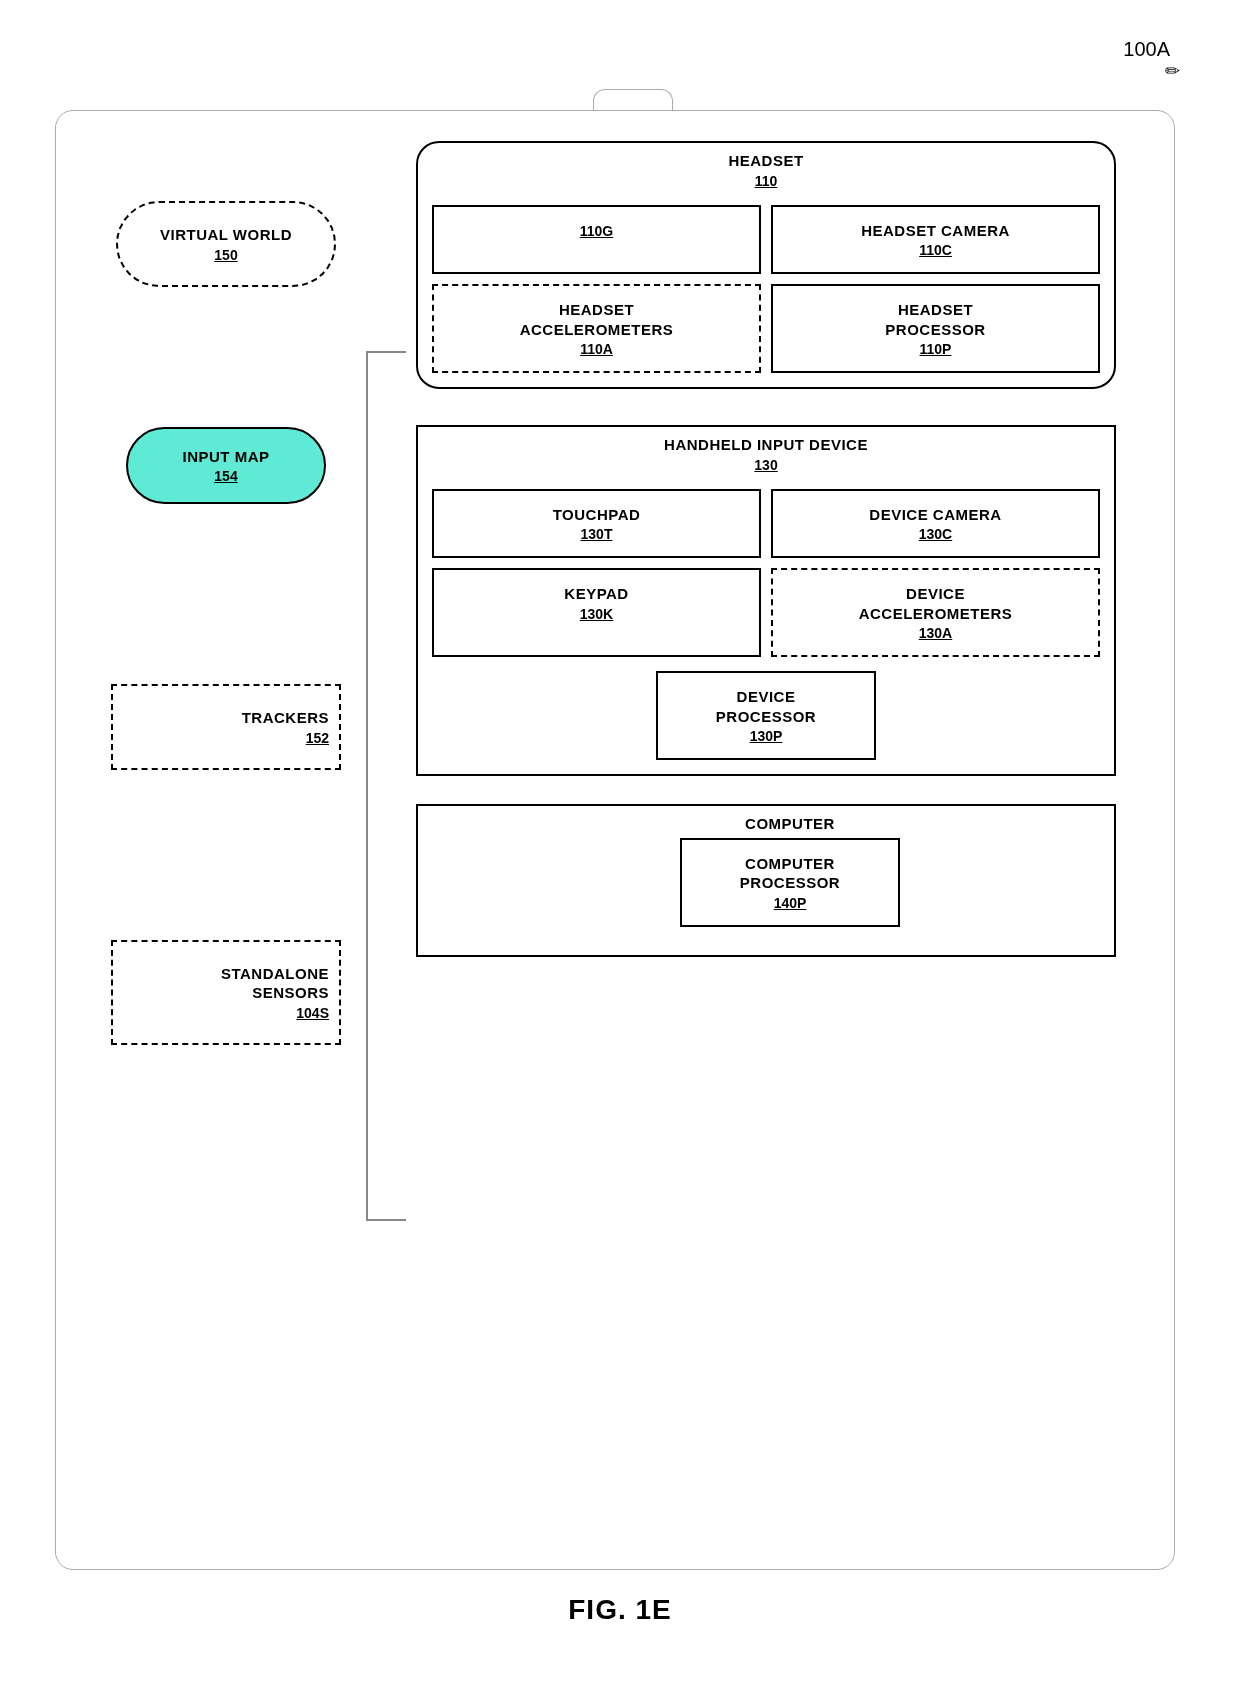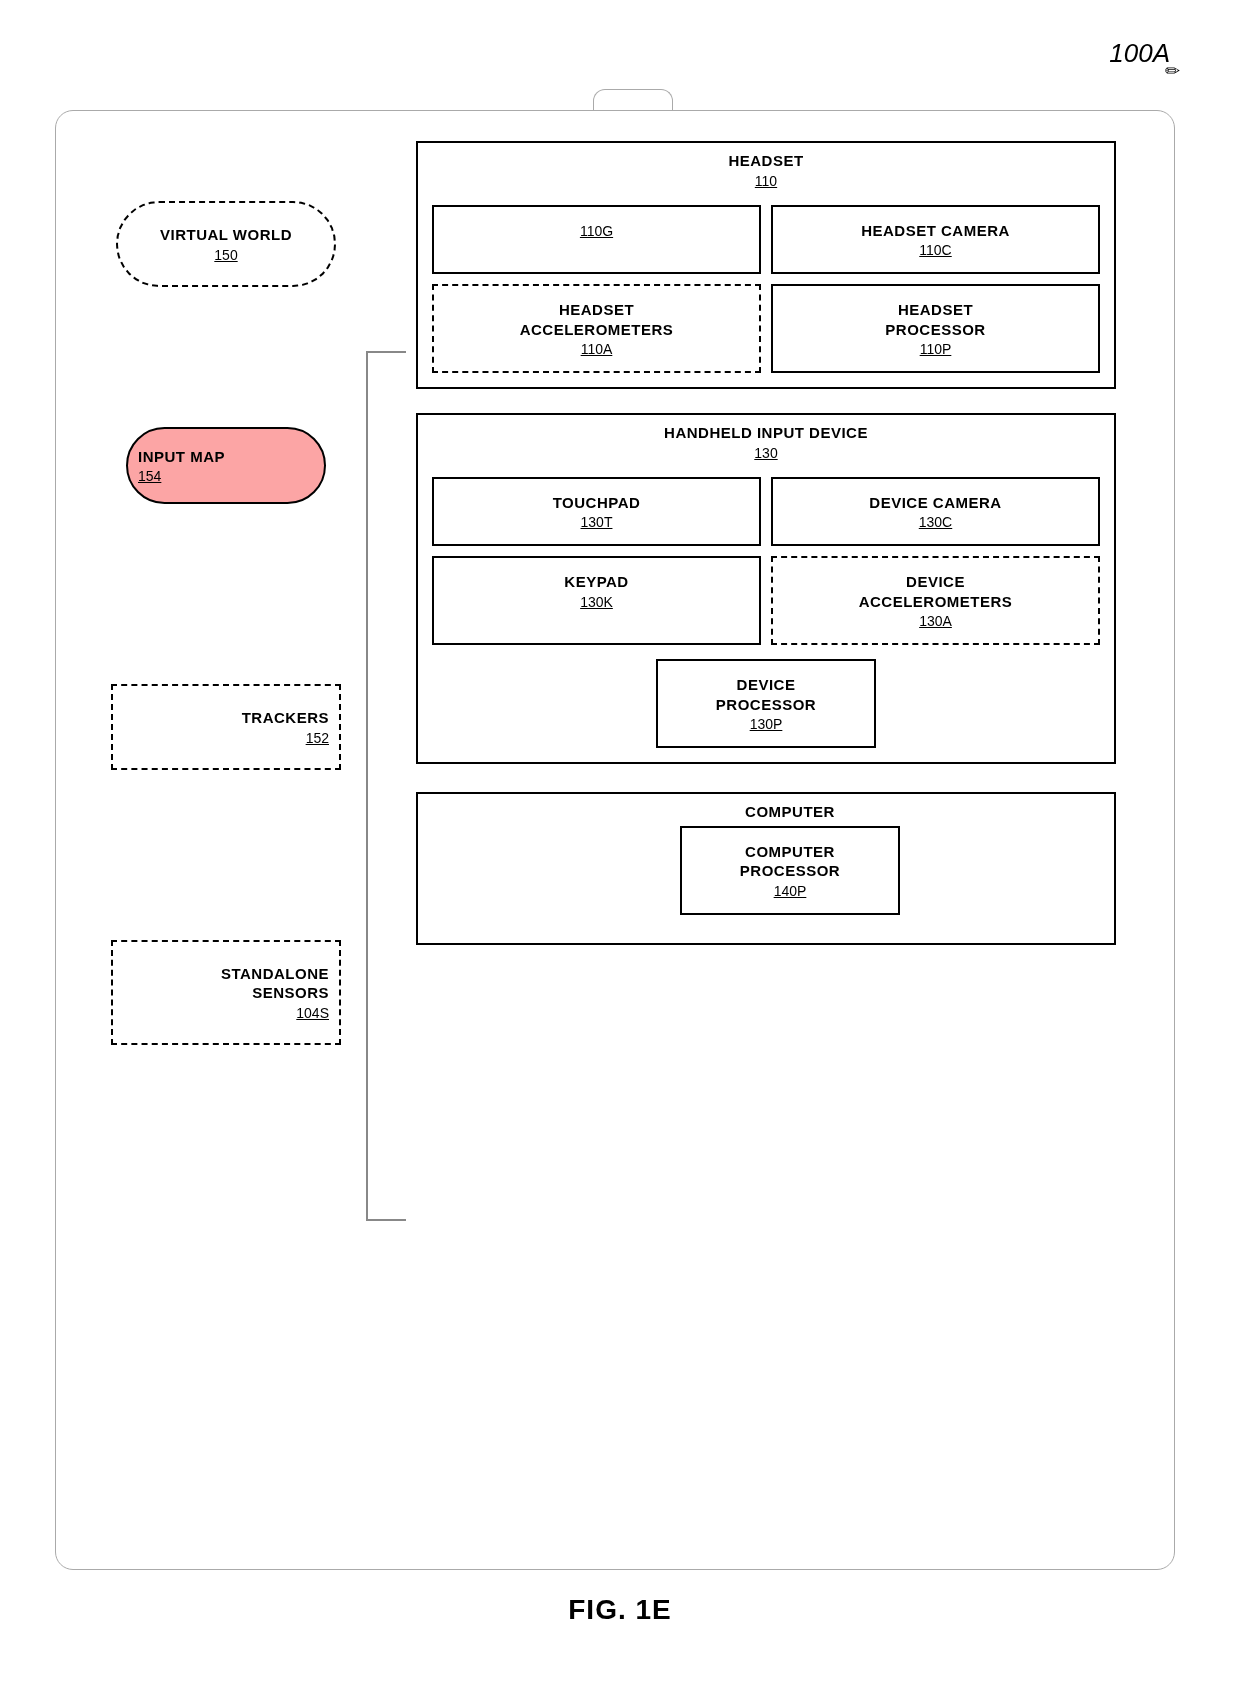--- a/index.html
+++ b/index.html
@@ -29,22 +29,21 @@
       font-weight: bold;
       letter-spacing: 1px;
       color: #000;
       text-align: right;
     }
 
     .diagram-ref {
       position: absolute;
       top: 38px;
       right: 70px;
-      font-size: 26px;
-      font-style: italic;
+      font-size: 20px;
       color: #000;
     }
 
     .pencil-icon {
       position: absolute;
       top: 60px;
       right: 60px;
       font-size: 18px;
       color: #000;
     }
@@ -81,22 +80,22 @@
     .dashed-box {
       border: 2px dashed #000;
       background: #fff;
       text-align: right;
     }
 
     
     .oval-box {
       border: 2px solid #000;
       border-radius: 50px;
-      background: #fca5a5;
-      text-align: left;
+      background: #5eead4;
+      text-align: center;
     }
 
     
     .dashed-rounded-box {
       border: 2px dashed #000;
       border-radius: 50px;
       background: #fff;
       text-align: center;
     }
 
@@ -106,20 +105,21 @@
       line-height: 1.3;
       color: #000;
       letter-spacing: 0.5px;
     }
 
     .box-id {
       font-size: 14px;
       color: #000;
       text-decoration: underline;
       margin-top: 2px;
+      font-weight: bold;
     }
 
     
     .section-outer {
       border: 2px solid #000;
       background: #fff;
       position: relative;
     }
 
     .section-title-area {
@@ -171,21 +171,22 @@
 
     
     .standalone-box {
       width: 230px;
       padding: 22px 10px;
       margin: 0 auto;
     }
 
     
     .headset-section {
-      margin-bottom: 24px;
+      margin-bottom: 36px;
+      border-radius: 23px;
     }
 
     
     .handheld-section {
       margin-bottom: 28px;
     }
 
     
     .computer-section {
       margin-bottom: 0;

